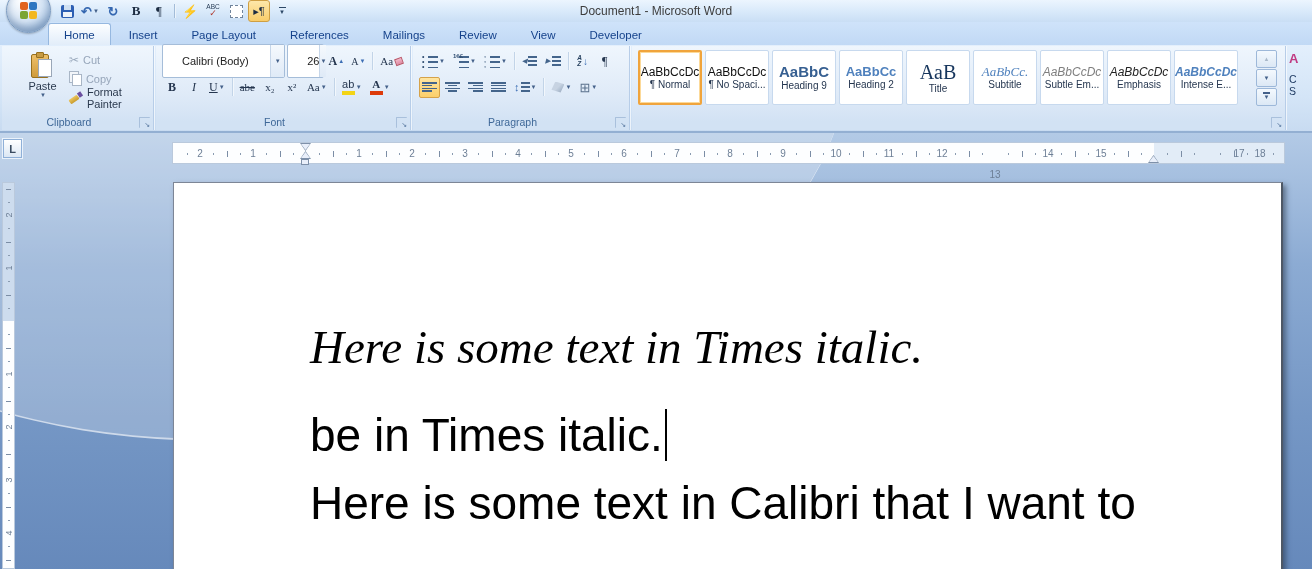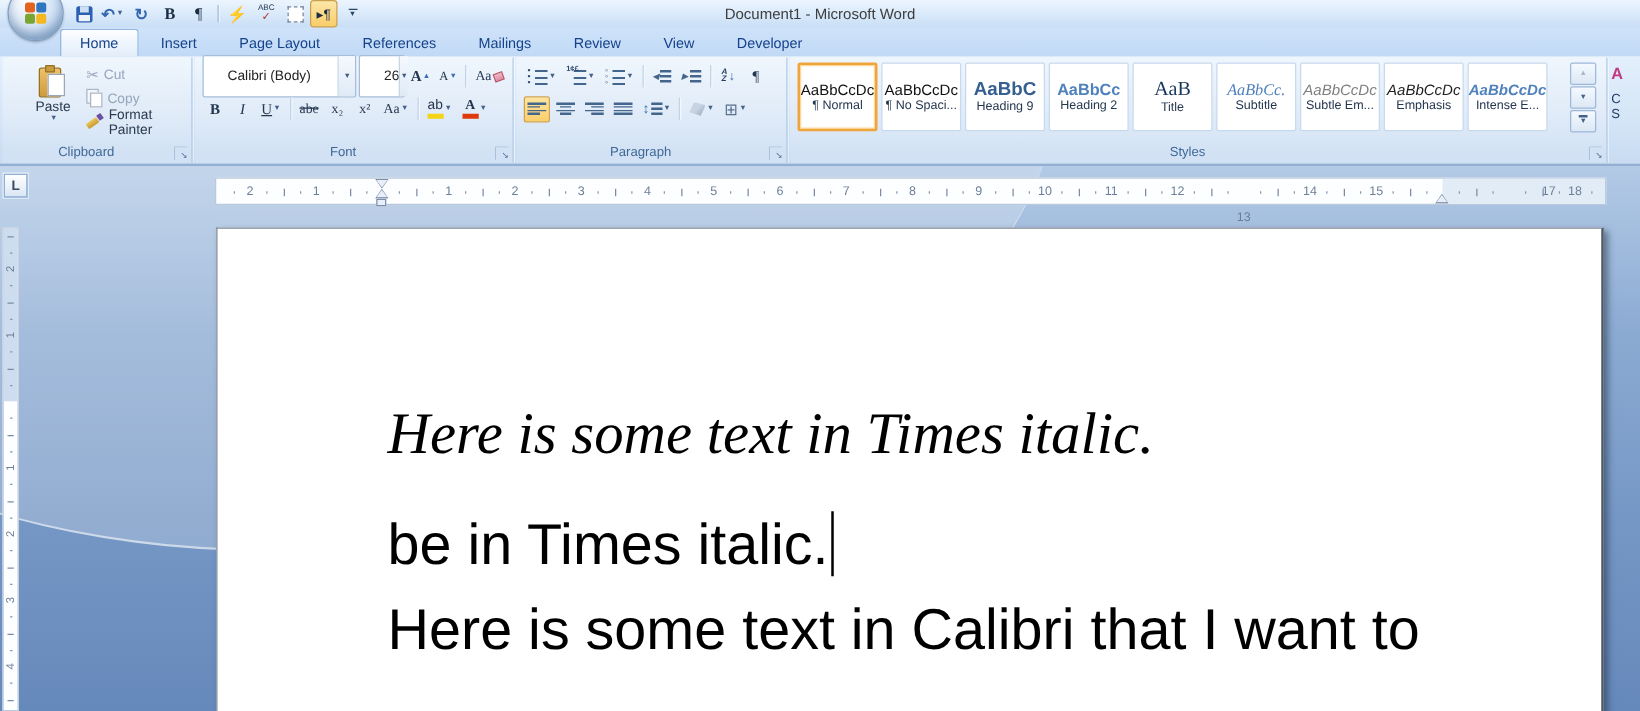--- a/index.html
+++ b/index.html
@@ -94,21 +94,21 @@
   
   .sgallery{position:absolute;left:6px;top:4px;display:flex;gap:3px}
   .scard{width:64px;height:55px;background:#fff;border:1px solid #c7d9ee;border-radius:2px;box-sizing:border-box;
     display:flex;flex-direction:column;align-items:center;justify-content:center;gap:1px}
   .scard.selected{border:2px solid #f0a43c;box-shadow:inset 0 0 0 1px #fcd998}
   .sample{line-height:1;white-space:nowrap}
   .slabel{font-size:10px;color:#25364f;white-space:nowrap}
   .v-normal{font-size:12px;color:#111}
   .v-heading1{font-weight:bold;color:#365f91;font-size:15px}
   .v-heading2{font-weight:bold;color:#4f81bd;font-size:13px}
-  .v-title{font-family:"Liberation Serif",serif;font-size:16px;color:#17365d}
+  .v-title{font-family:"Liberation Serif",serif;font-size:20px;color:#17365d}
   .v-subtitle{font-family:"Liberation Serif",serif;font-style:italic;color:#4f81bd;font-size:13px}
   .v-subtle{font-style:italic;color:#7f7f7f;font-size:12px}
   .v-emphasis{font-style:italic;color:#222;font-size:12px}
   .v-intense{font-style:italic;font-weight:bold;color:#4f81bd;font-size:12px}
   .sscroll{position:absolute;left:624px;top:4px;width:21px;display:flex;flex-direction:column;gap:1px}
   .sscroll .sb{height:16px;border:1px solid #9db8d9;border-radius:2px;background:linear-gradient(#f4f9fe,#dce8f5);
     display:flex;align-items:center;justify-content:center;font-size:6px;color:#44618a}
   .sb.dis{color:#a9b8c9}
   .sb .morebar{width:7px;height:1.5px;background:#44618a;position:absolute;margin-top:-8px}
   .change-styles{position:absolute;left:1289px;top:8px;width:22px;height:62px;display:flex;flex-direction:column;
@@ -451,21 +451,20 @@
         <div class="scard">
           <div class="sample v-intense">AaBbCcDc</div>
           <div class="slabel">Intense E...</div>
         </div>
       </div>
     <div class="sscroll">
       <span class="sb dis">▲</span>
       <span class="sb">▼</span>
       <span class="sb"><span class="morebar"></span>▼</span>
     </div>
-    <div class="group-label">Styles</div>
     <span class="launcher">↘</span>
   </div>
 
   <div class="change-styles">
     <span class="cs-a">A</span>
     <span>C</span>
     <span>S</span>
   </div>
 </div>
 

